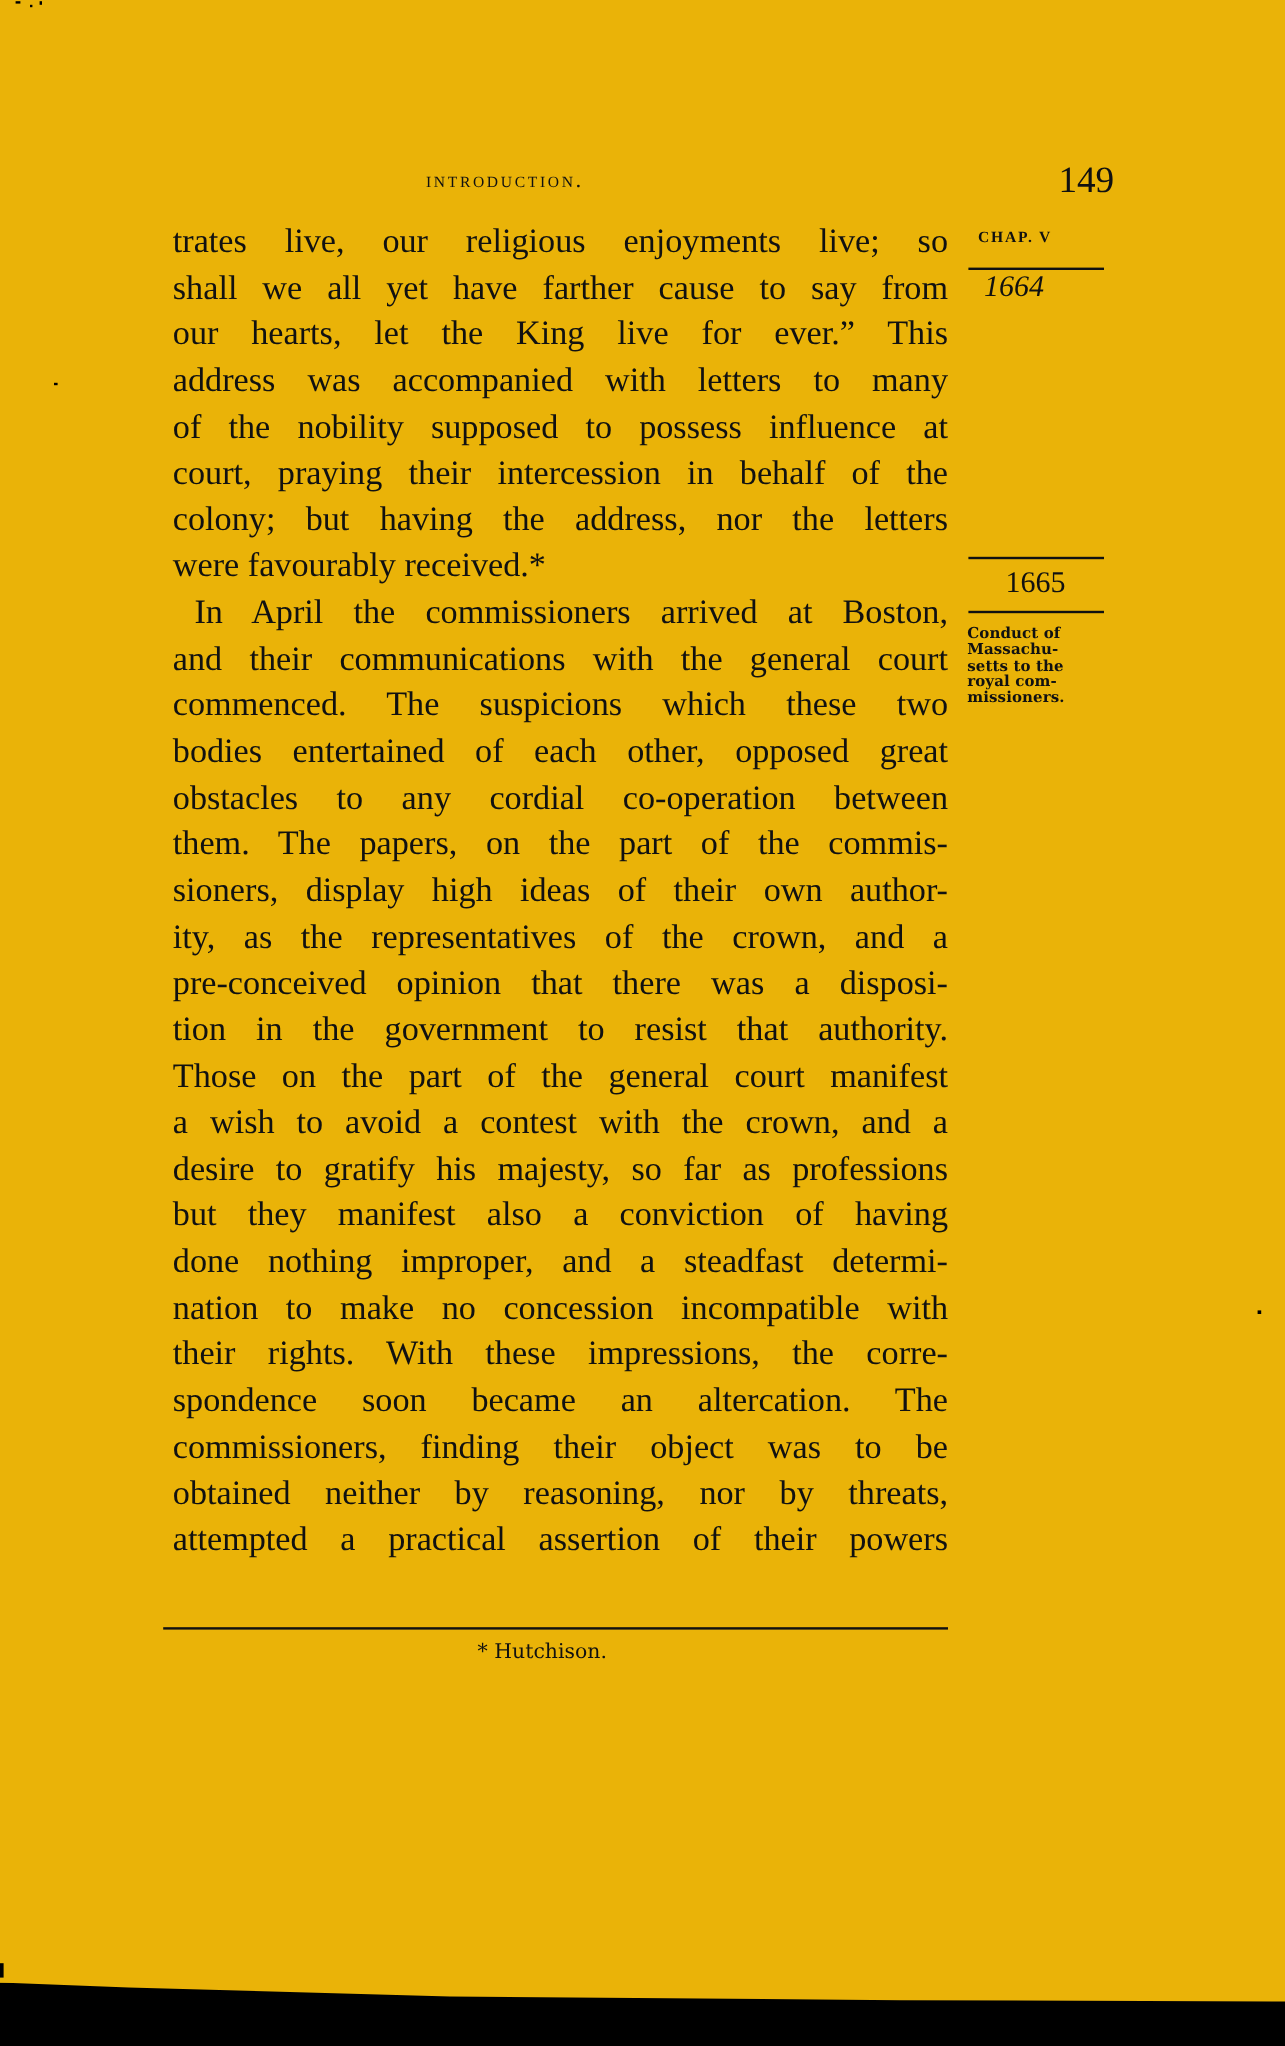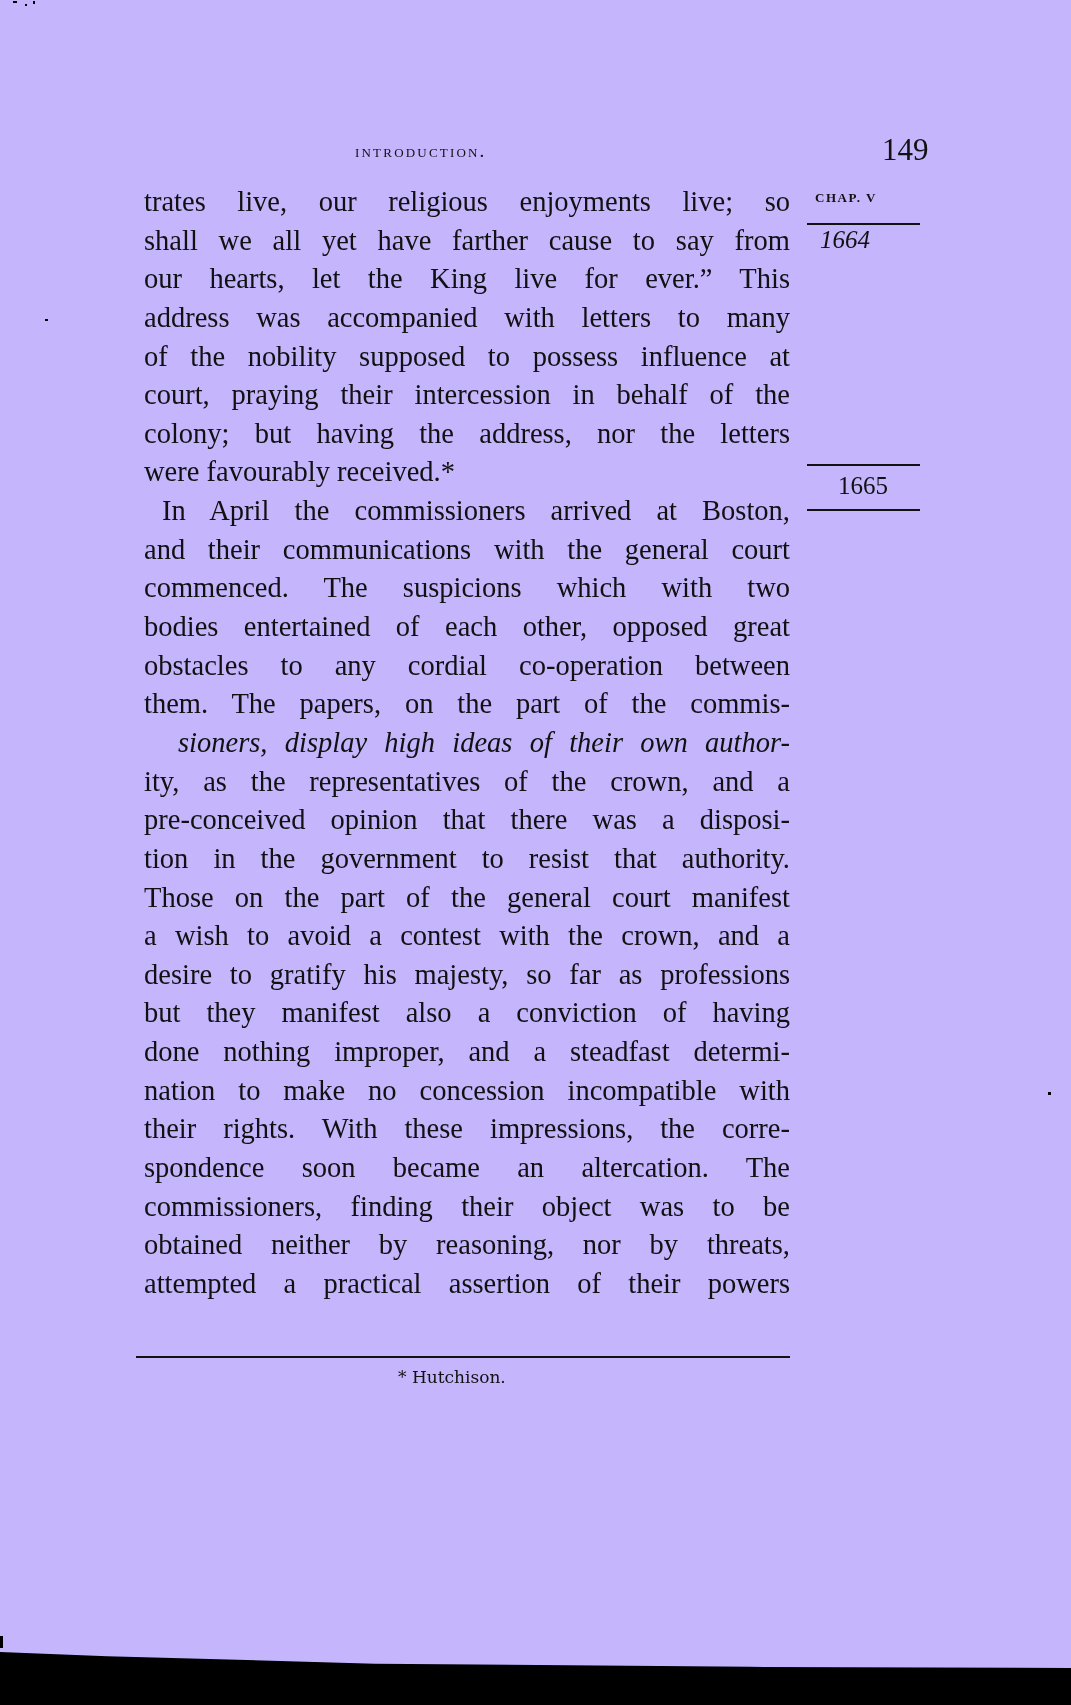--- a/index.html
+++ b/index.html
@@ -13,21 +13,21 @@
       position: relative;
       overflow: hidden;
       font-family: "Liberation Serif", "DejaVu Serif", serif;
       color: #111111;
     }
     .page {
       position: absolute;
       left: 0; top: 0;
       width: 1071px;
       height: 1705px;
-      background: #c4b5fd;
+      background: #eab308;
     }
     .running-head {
       position: absolute;
       left: 355px;
       top: 139px;
       font-size: 19px;
       letter-spacing: 2.2px;
       font-variant: small-caps;
       text-transform: lowercase;
       line-height: 24px;
@@ -139,37 +139,44 @@
   <div class="page-number">149</div>
 
   <div class="chap">CHAP. V</div>
   <div class="rule" style="left:807px; top:223px; width:113px;"></div>
   <div class="year italic" style="left:820px; top:226px;">1664</div>
 
   <div class="rule" style="left:807px; top:464px; width:113px;"></div>
   <div class="year" style="left:838px; top:472px;">1665</div>
   <div class="rule" style="left:807px; top:509px; width:113px;"></div>
 
+  <div class="sidenote">
+    <span>Conduct of</span>
+    <span>Massachu-</span>
+    <span>setts to the</span>
+    <span>royal com-</span>
+    <span>missioners.</span>
+  </div>
 
   <div class="body-text">
     <span class="line">trates live, our religious enjoyments live; so</span>
     <span class="line">shall we all yet have farther cause to say from</span>
     <span class="line">our hearts, let the King live for ever.”  This</span>
     <span class="line">address was accompanied with letters to many</span>
     <span class="line">of the nobility supposed to possess influence at</span>
     <span class="line">court, praying their intercession in behalf of the</span>
     <span class="line">colony; but having the address, nor the letters</span>
     <span class="line last">were favourably received.*</span>
     <span class="line indent">In April the commissioners arrived at Boston,</span>
     <span class="line">and their communications with the general court</span>
-    <span class="line">commenced.  The suspicions which with two</span>
+    <span class="line">commenced.  The suspicions which these two</span>
     <span class="line">bodies entertained of each other, opposed great</span>
     <span class="line">obstacles to any cordial co-operation between</span>
     <span class="line">them.  The papers, on the part of the commis-</span>
-    <span class="line" style="font-style:italic;margin-left:34px;">sioners, display high ideas of their own author-</span>
+    <span class="line" style="">sioners, display high ideas of their own author-</span>
     <span class="line">ity, as the representatives of the crown, and a</span>
     <span class="line">pre-conceived opinion that there was a disposi-</span>
     <span class="line">tion in the government to resist that authority.</span>
     <span class="line">Those on the part of the general court manifest</span>
     <span class="line">a wish to avoid a contest with the crown, and a</span>
     <span class="line">desire to gratify his majesty, so far as professions</span>
     <span class="line">but they manifest also a conviction of having</span>
     <span class="line">done nothing improper, and a steadfast determi-</span>
     <span class="line">nation to make no concession incompatible with</span>
     <span class="line">their rights.  With these impressions, the corre-</span>

